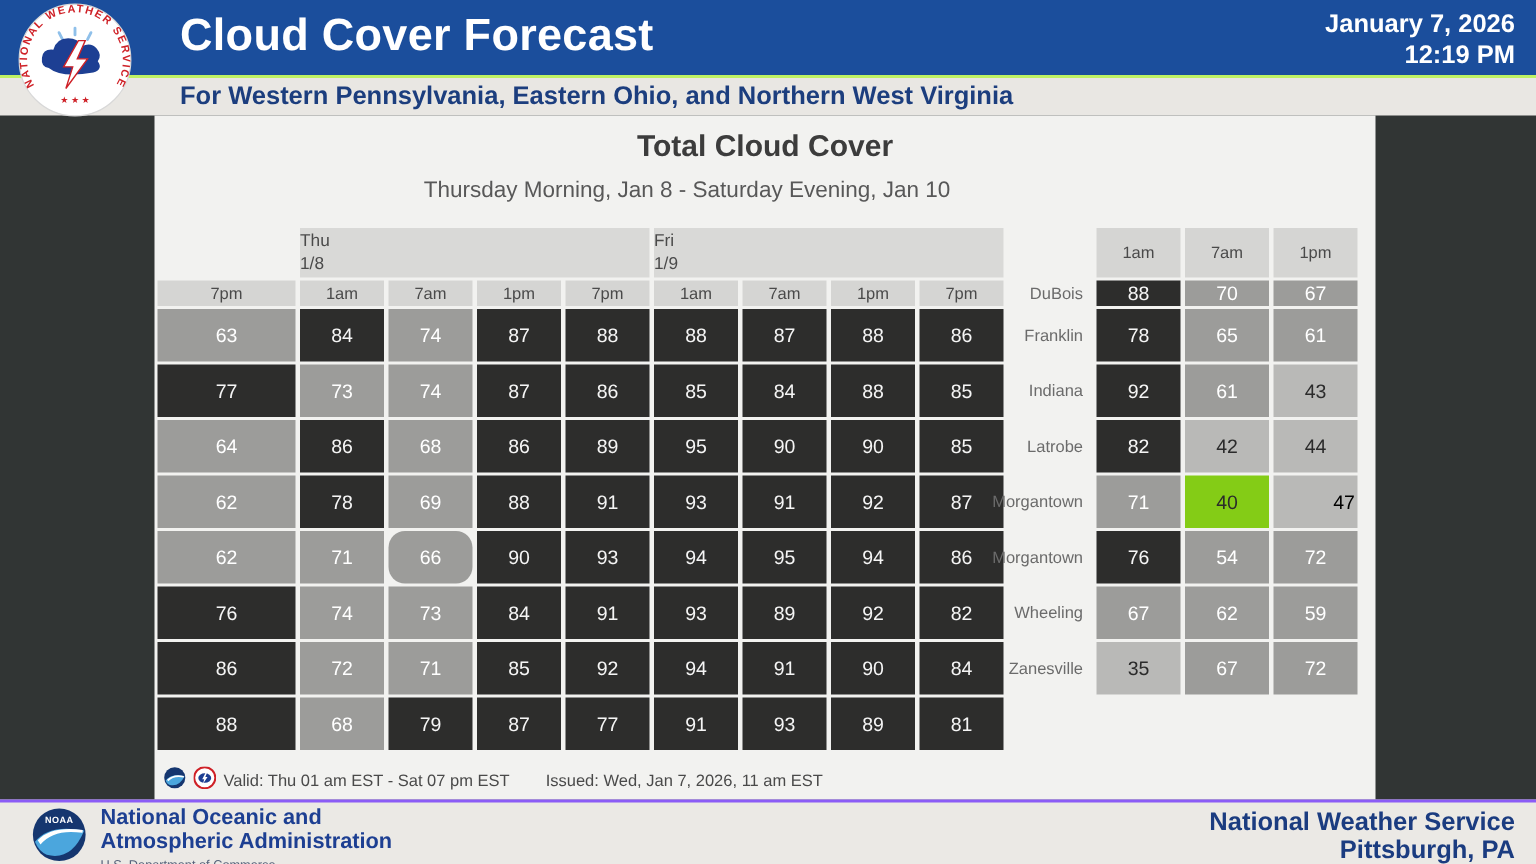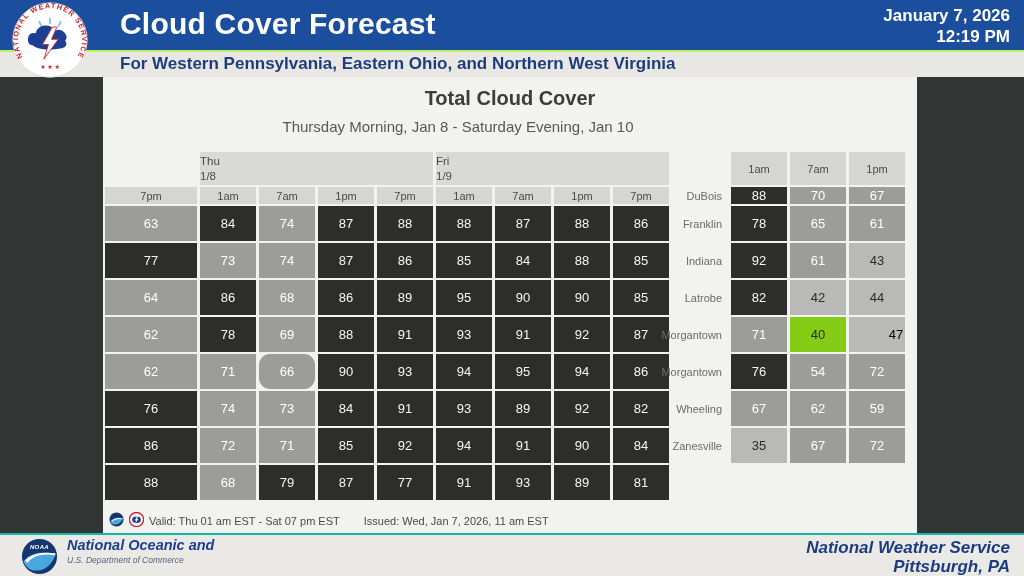--- a/index.html
+++ b/index.html
@@ -77,21 +77,21 @@
   }
   .valid-row{
     position:absolute;left:6px;top:434px;height:20px;
     display:flex;align-items:center;gap:5px;
   }
   .valid-row .txt{color:#4a4a4a;font-size:11px;}
   .valid-row .gap{width:14px;}
   
   .bottom-bar{
     position:absolute;left:0;top:533px;width:1024px;height:43px;
-    background:#ebe9e5;border-top:2px solid #14b8a6;box-sizing:border-box;font-style:italic;
+    background:#ebe9e5;border-top:2px solid #8b5cf6;box-sizing:border-box;
   }
   .noaa-logo{position:absolute;left:21px;top:3px;width:37px;height:37px;}
   .agency{position:absolute;left:67px;top:2px;}
   .agency .l1{color:#1d3f92;font-size:14.5px;font-weight:700;line-height:16px;}
   .agency .l3{color:#57627b;font-size:8.5px;margin-top:2px;}
   .office{position:absolute;right:14px;top:3px;text-align:right;
     color:#1b3c80;font-size:17px;font-weight:700;line-height:19px;}
 </style>
 </head>
 <body>
@@ -286,19 +286,20 @@
   <div class="noaa-logo">
     <svg viewBox="0 0 40 40" width="37" height="37">
       <circle cx="20" cy="20" r="19" fill="#15366f"></circle>
       <path d="M2.5,25 Q13,12 38,17 Q29,39 11,34.5 Q5,31.5 2.5,25 z" fill="#4ba6dd"></path>
       <path d="M4.5,24 Q14,13.5 37,16.5 L36.7,18.6 Q16,15.5 6.5,27 z" fill="#ffffff"></path>
       <text x="20" y="11.5" text-anchor="middle" font-size="6.5" font-weight="bold" fill="#ffffff" letter-spacing="0.4">NOAA</text>
     </svg>
   </div>
   <div class="agency">
     <div class="l1">National Oceanic and</div>
+    <div class="l1">Atmospheric Administration</div>
     <div class="l3">U.S. Department of Commerce</div>
   </div>
   <div class="office">
     <div>National Weather Service</div>
     <div>Pittsburgh, PA</div>
   </div>
 </div>
 
 </body></html>

